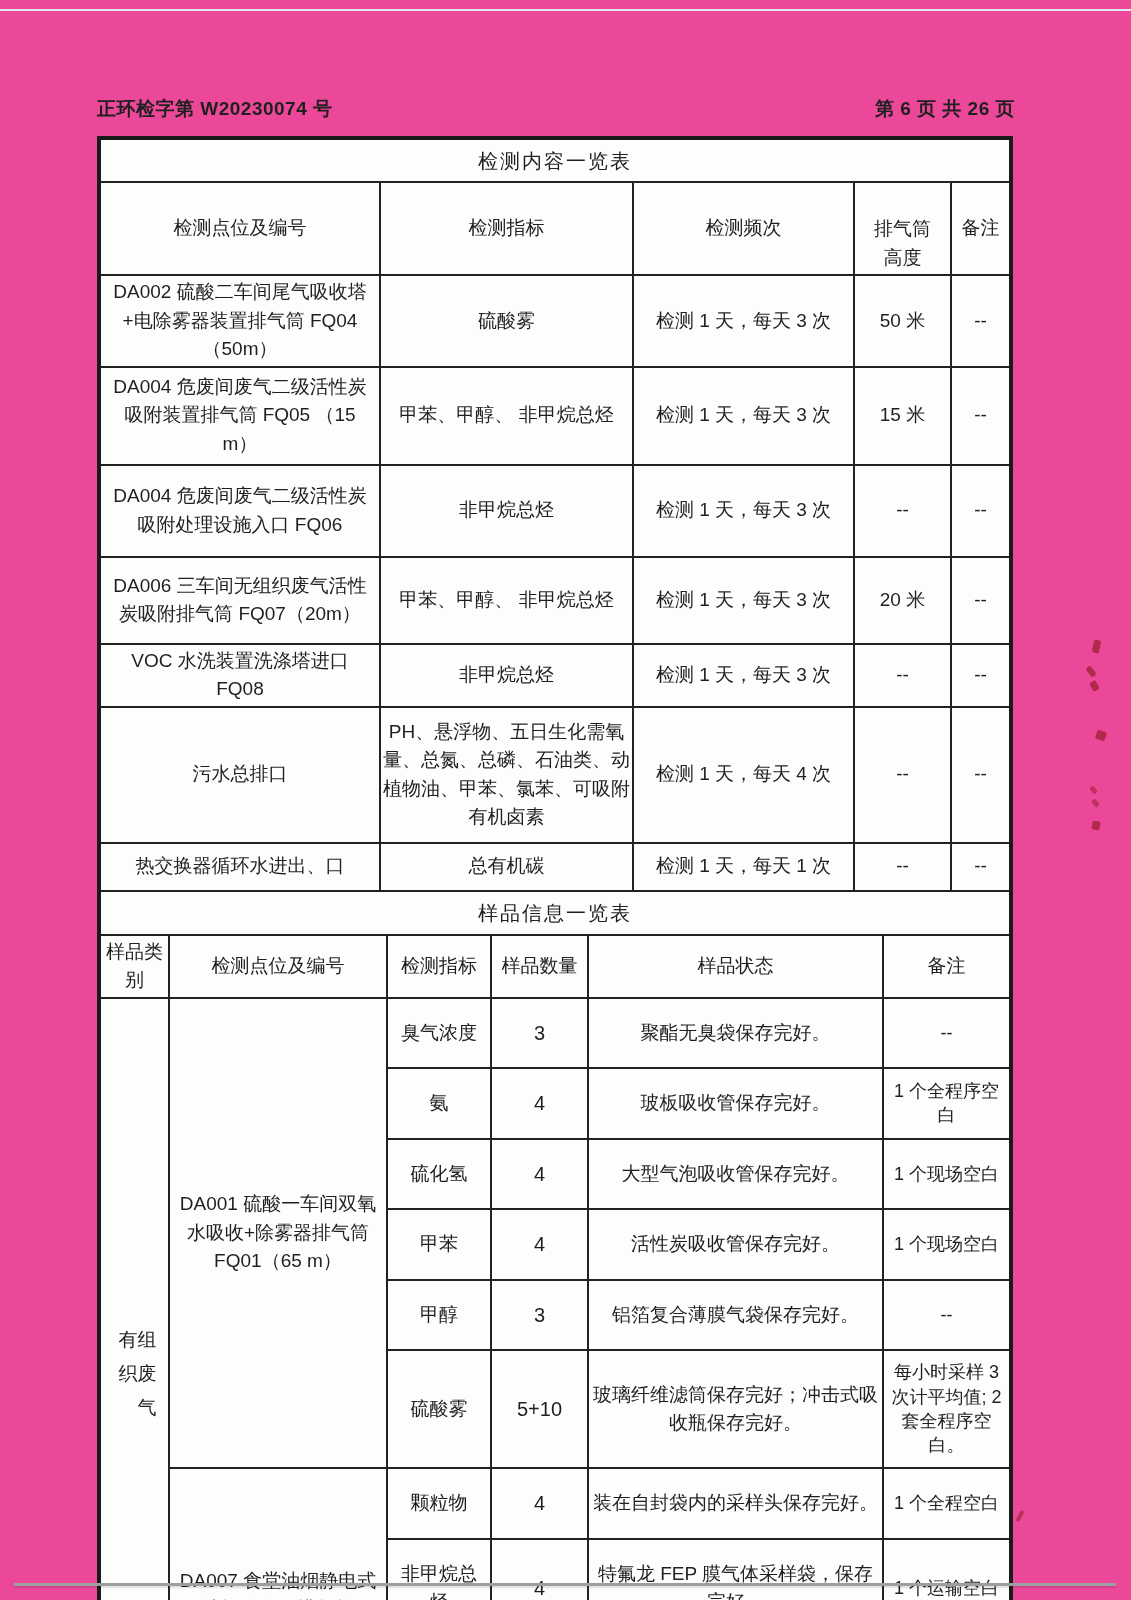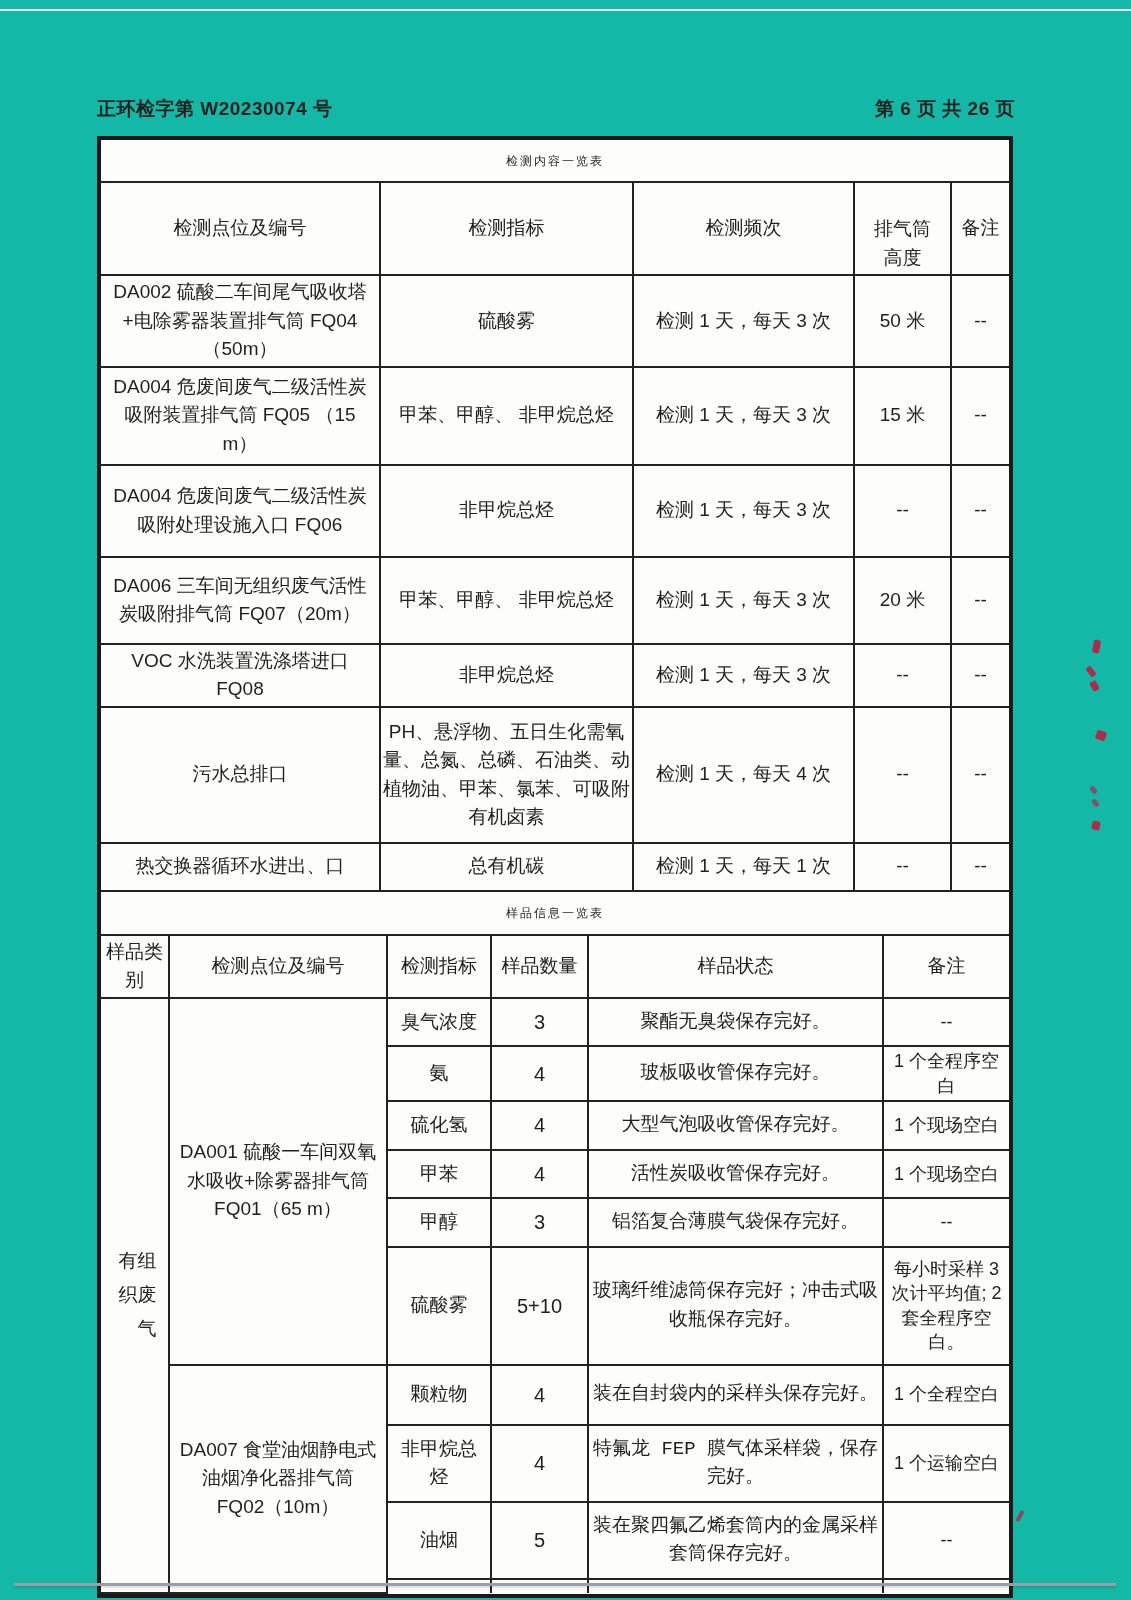--- a/index.html
+++ b/index.html
@@ -1,42 +1,42 @@
 <!DOCTYPE html>
 <html><head>
 <meta charset="utf-8">
 <style>
   html,body{margin:0;padding:0;background:#e9e9e9;}
   .page{
     position:relative;
     width:1131px;height:1600px;
-    background:#14b8a6;
+    background:#ec4899;
     font-family:"Liberation Sans",sans-serif;
     color:#1f1f1f;
     overflow:hidden;
   }
   .scan-top-line{position:absolute;left:0;top:9px;width:100%;height:2px;background:#e3e7ea;}
   .scan-bottom-line{position:absolute;left:14px;top:1583px;width:1102px;height:3px;background:#9b9fa2;box-shadow:0 2px 2px rgba(0,0,0,.12);}
   .doc-header{position:absolute;top:96px;left:97px;right:116px;display:flex;justify-content:space-between;font-size:19px;font-weight:bold;letter-spacing:.5px;}
   .tbl-wrap{
     position:absolute;left:97px;top:136px;width:916px;
     border:4px solid #1a1a1a;background:#fdfdfc;box-sizing:border-box;
   }
   table{border-collapse:collapse;table-layout:fixed;width:100%;}
   td{border:2px solid #222;text-align:center;vertical-align:middle;
      font-size:19px;line-height:1.5;padding:2px 5px;box-sizing:border-box;overflow:hidden;}
   td.first{border-left:none;}
   td.last{border-right:none;}
   tr.botless td{border-bottom:none;}
-  .tbl-title td{font-size:12px;letter-spacing:2px;border-left:none;border-right:none;border-top:none;}
+  .tbl-title td{font-size:20px;letter-spacing:2px;border-left:none;border-right:none;border-top:none;}
   .hdr td{font-size:19px;}
   .narrow-wrap{display:inline-block;width:62px;word-break:break-all;margin-top:30px;}
   .cat-wrap{display:inline-block;width:44px;word-break:break-all;line-height:1.8;text-align:right;}
   .point-cell{padding:2px 8px;}
-  .state-cell{padding:9px 4px;font-family:Liberation Mono, monospace;}
+  .state-cell{padding:20px 4px;}
   .remark-cell{padding:2px 3px;font-size:18px;line-height:1.35;}
   .num-cell{font-size:20px;}
   .spacer-row td{border-bottom:none;height:14px;}
   
   .red-mark{position:absolute;background:#b1294b;border-radius:2px;}
   .rm1{left:1093px;top:640px;width:7px;height:13px;transform:rotate(12deg);}
   .rm2{left:1088px;top:666px;width:6px;height:11px;transform:rotate(-38deg);}
   .rm3{left:1091px;top:681px;width:7px;height:10px;transform:rotate(-30deg);}
   .rm4{left:1096px;top:731px;width:10px;height:9px;transform:rotate(20deg);}
   .rm5{left:1091px;top:786px;width:5px;height:8px;transform:rotate(-40deg);opacity:.75;}

